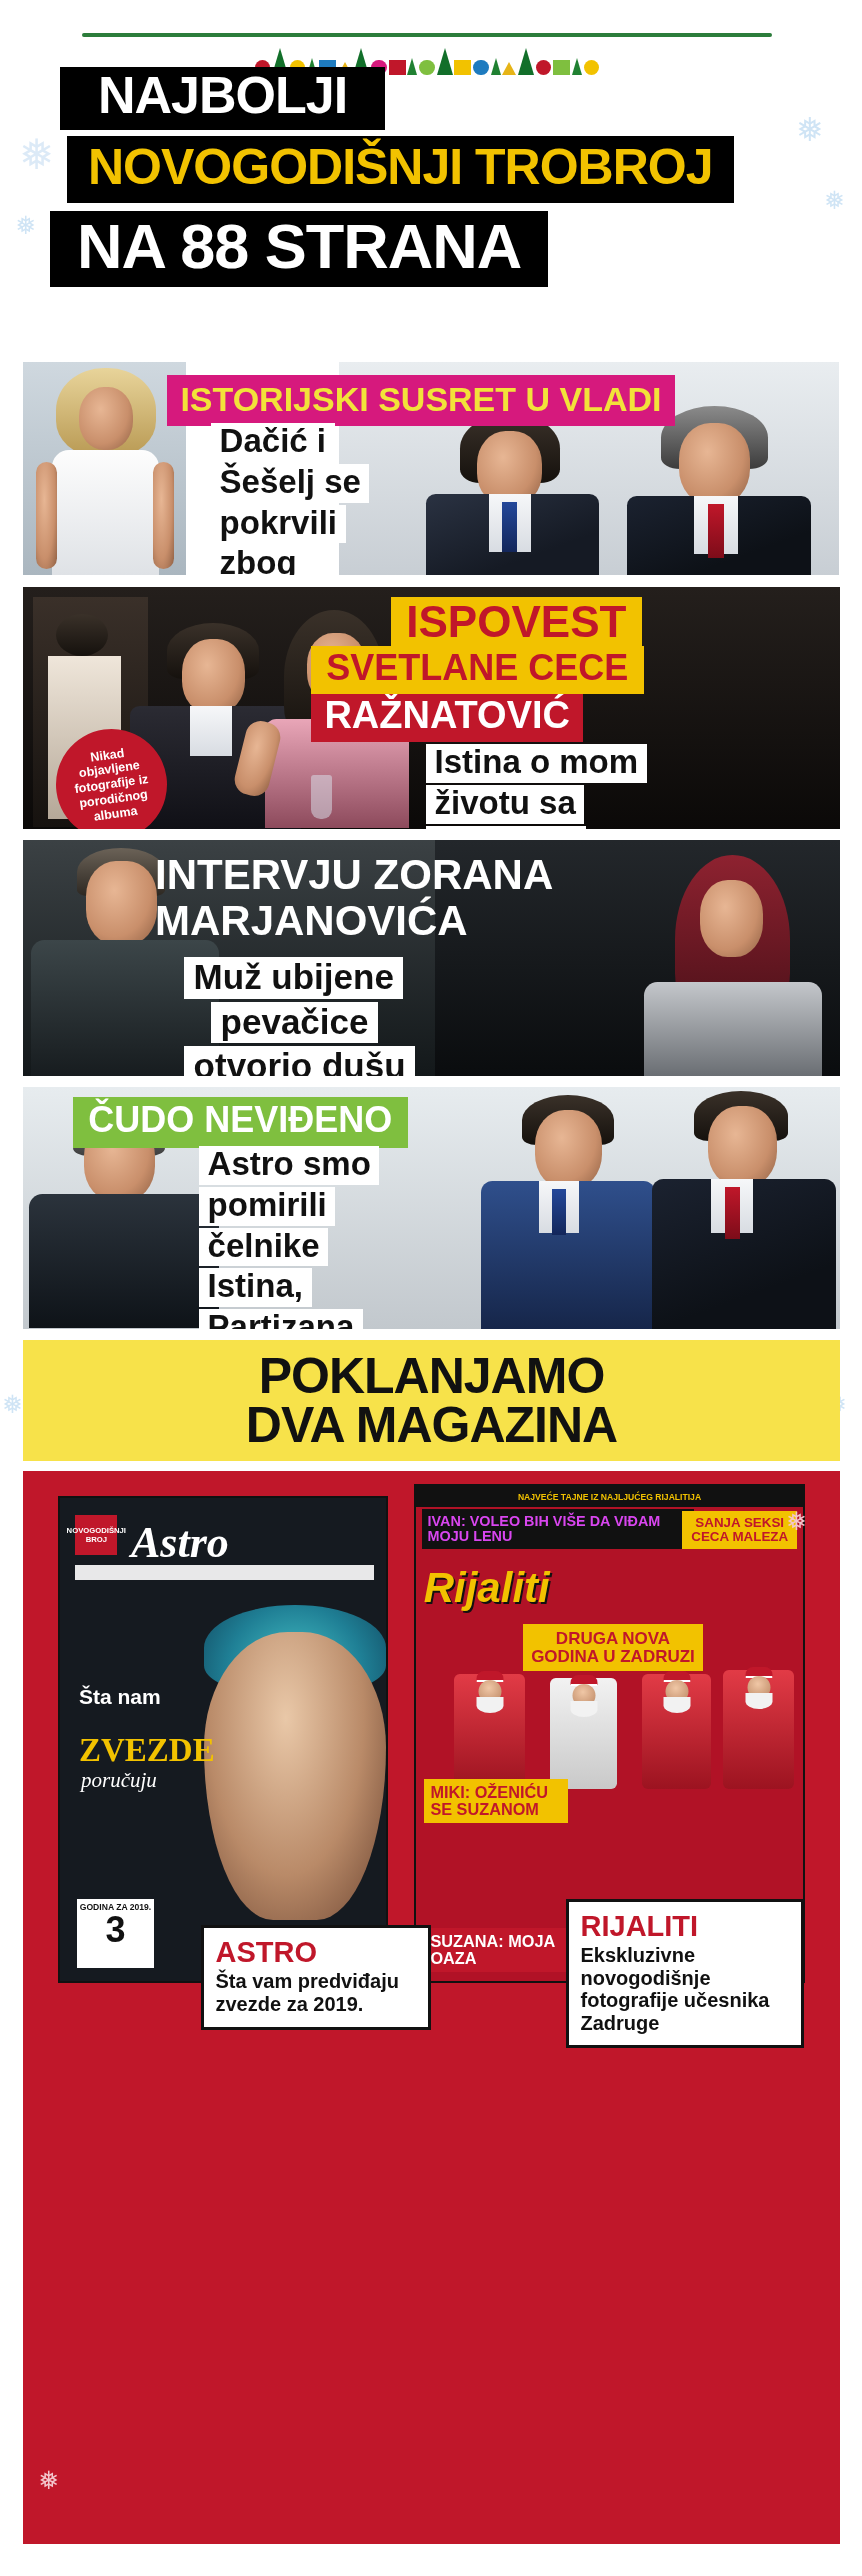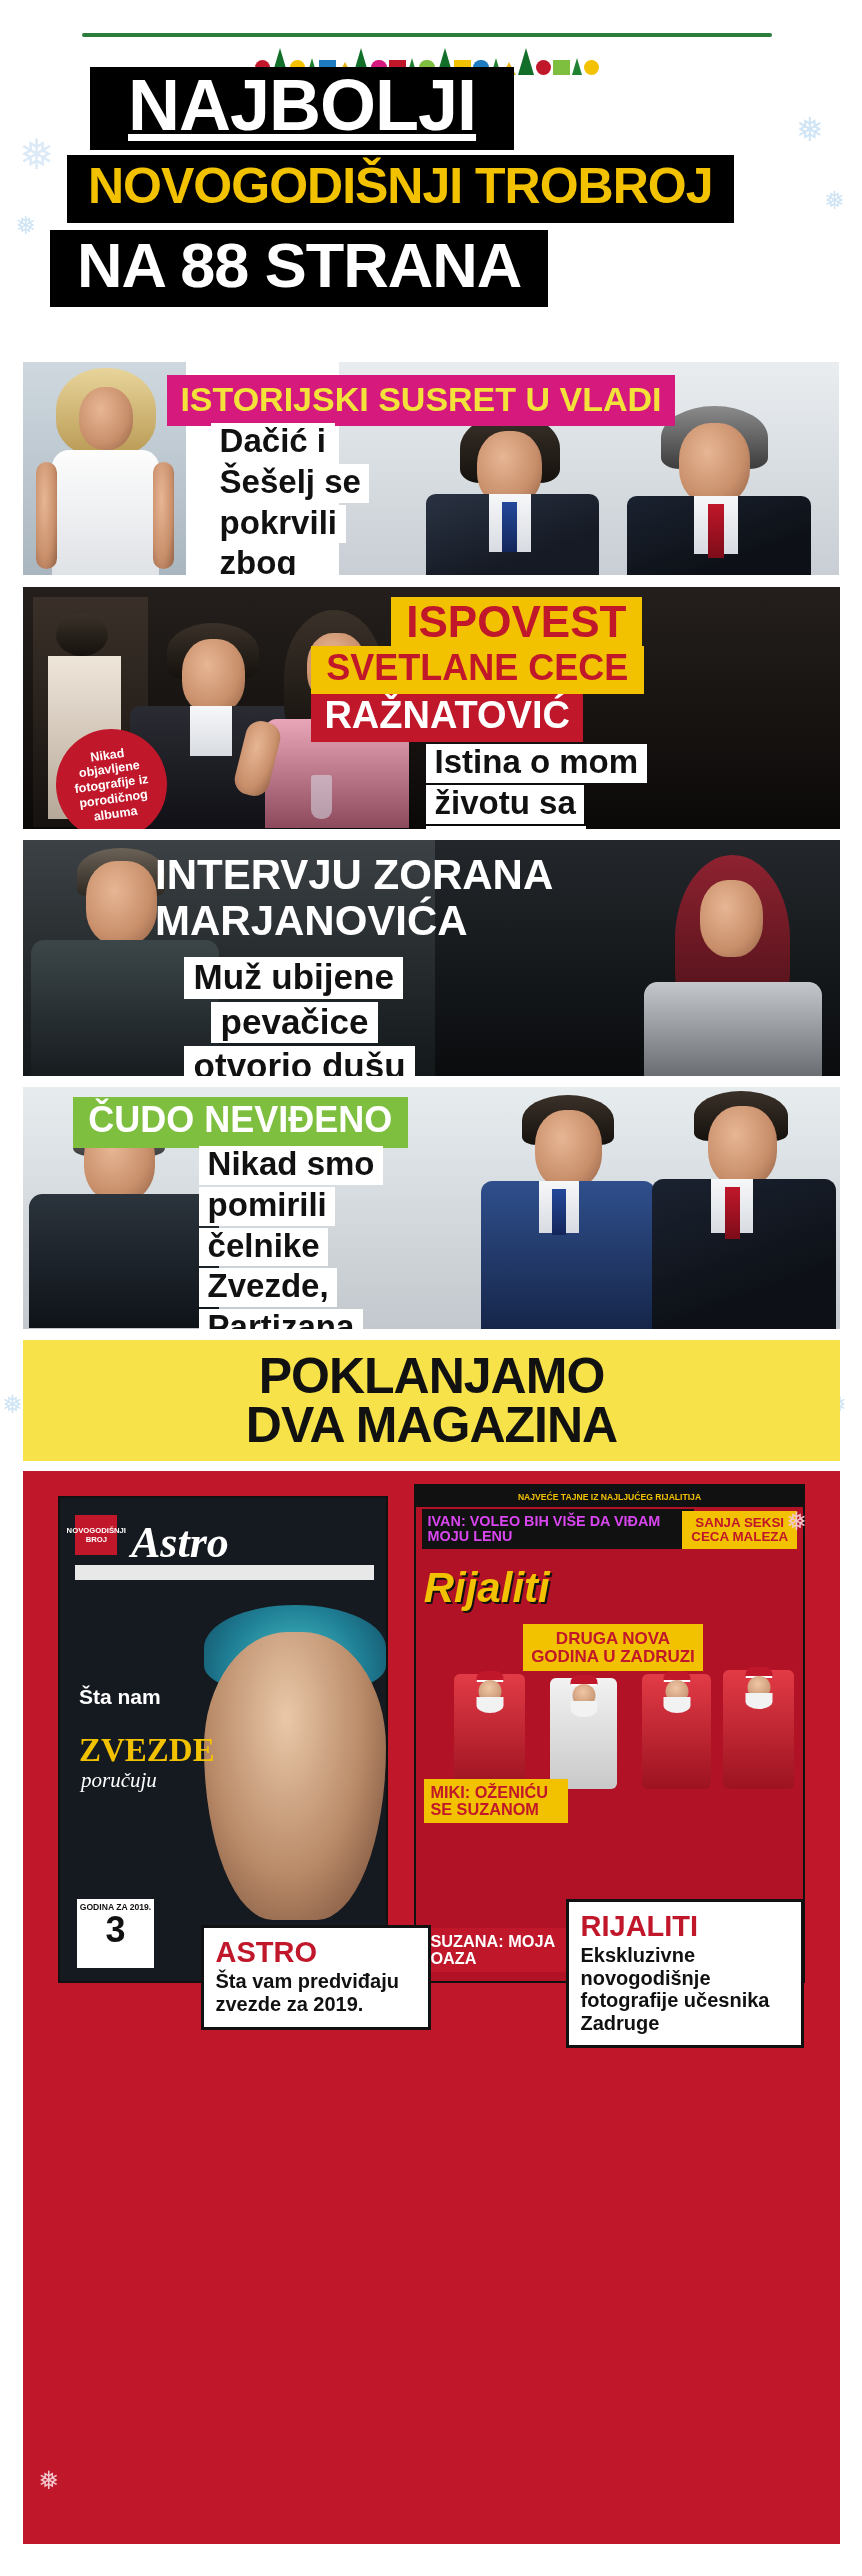--- a/index.html
+++ b/index.html
@@ -76,25 +76,24 @@
   .mh-line {
     display: inline-block;
     background: #000000;
     color: #ffffff;
     font-weight: bold;
     letter-spacing: -1px;
     padding: 1.9px 17px 5.8px 17px;
     text-transform: uppercase;
   }
   .mh1 {
-    font-size: 72px;
+    font-size: 52px;
     line-height: 0.96;
-    margin-left: 67px;
+    margin-left: 37px;
     padding: 3.8px 38px 9.6px 38px;
-    text-decoration: underline;
   }
   .mh2 {
     font-size: 50px;
     line-height: 1.0;
     color: #f2c200;
     margin-left: 44px;
     margin-top: 5.8px;
     padding: 5.8px 21px 11.5px 21px;
   }
   .mh3 {
@@ -541,24 +540,24 @@
       <div class="ph hair-dark" style="left:671px; top:3.8px; width:94px; height:50px; border-radius:50% 50% 16% 16%;"></div>
       <div class="ph skin" style="left:685px; top:19px; width:69px; height:81px; border-radius:44%;"></div>
       <div class="ph suitb" style="left:629px; top:92px; width:184px; height:150px; border-radius:11.5px 11.5px 0 0;"></div>
       <div class="ph shirt" style="left:688px; top:92px; width:42px; height:54px;"></div>
       <div class="ph tie-red" style="left:702px; top:100px; width:15.3px; height:52px;"></div>
     </div>
 
     <div class="band band-green" style="left:50px; top:9.6px;text-align:center;">ČUDO NEVIĐENO</div>
 
     <div class="headline-white" style="left:176px; top:59px;">
-      <span class="hl-chunk">Nikad smo</span><br>
+      <span class="hl-chunk">Astro smo</span><br>
       <span class="hl-chunk">pomirili</span><br>
       <span class="hl-chunk">čelnike</span><br>
-      <span class="hl-chunk">Zvezde,</span><br>
+      <span class="hl-chunk">Istina,</span><br>
       <span class="hl-chunk">Partizana</span><br>
       
     </div>
   </div>
 
   <div class="story" id="story5">
     <div class="gift-title">
       <span>POKLANJAMO</span><br>
       <span>DVA MAGAZINA</span>
     </div>

